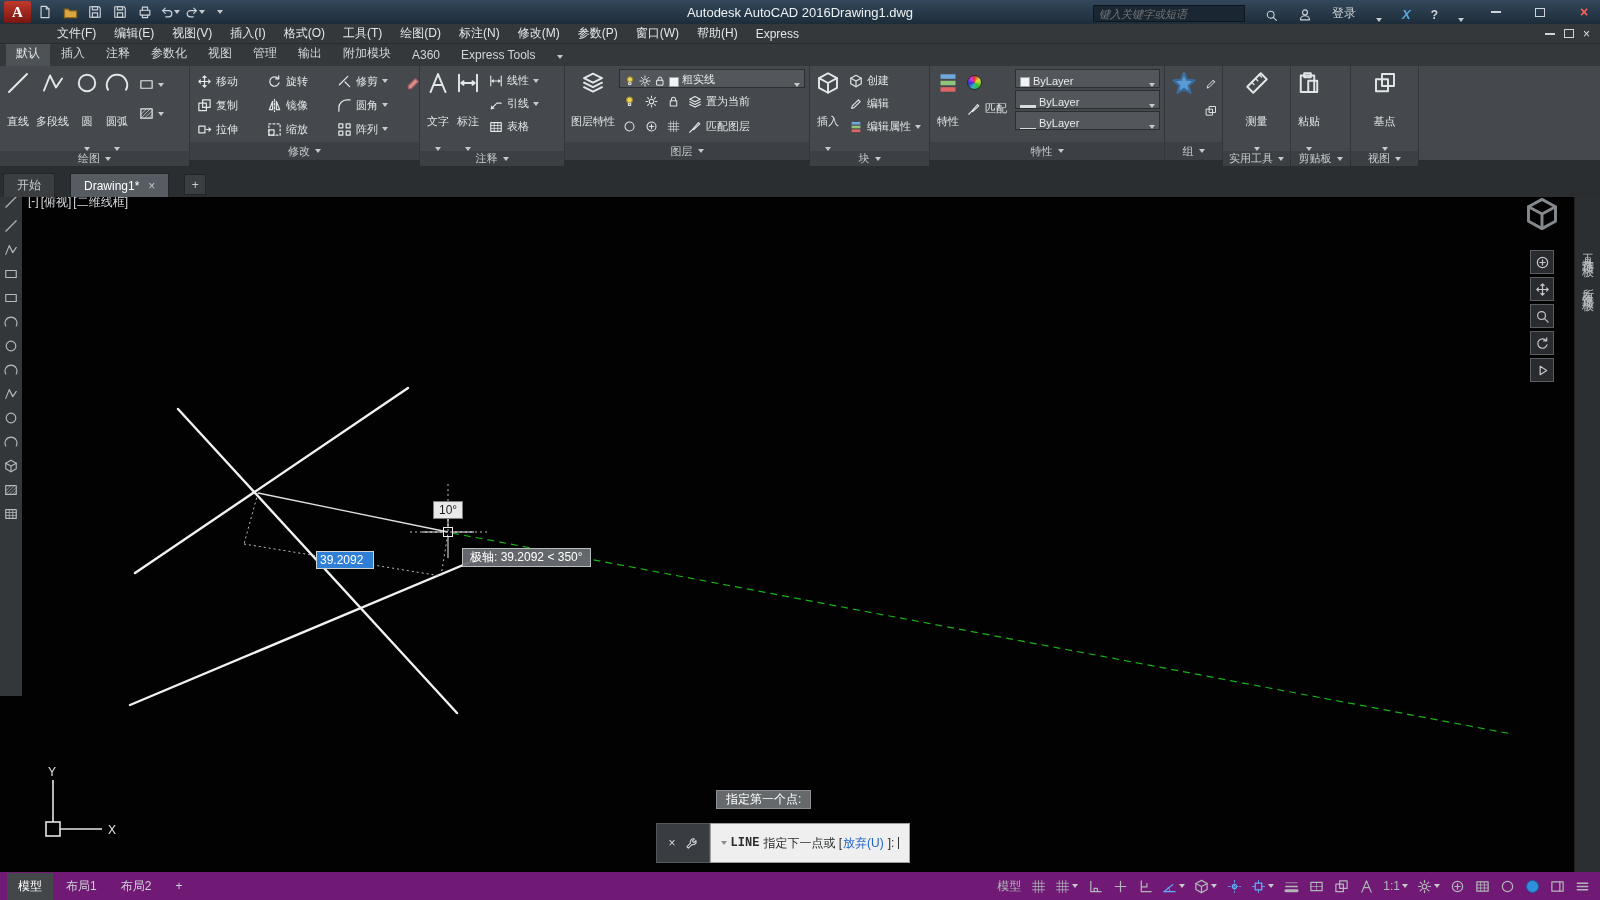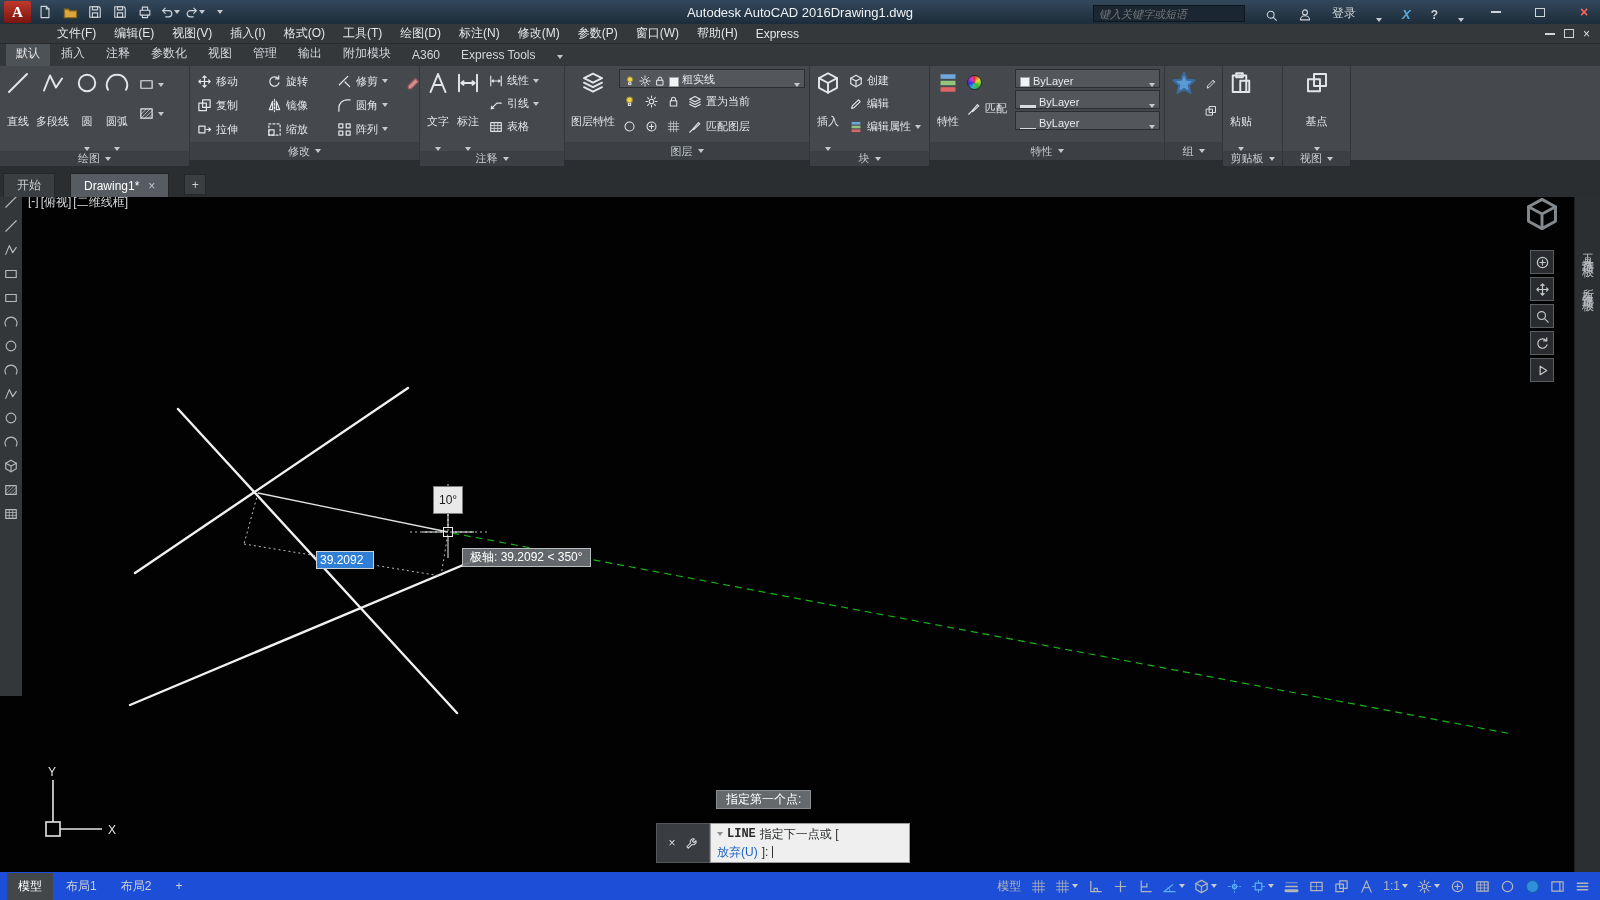--- a/index.html
+++ b/index.html
@@ -50,38 +50,38 @@
 .ftab.active{background:#565c61;color:#fff}
 .ftab .x{font-size:12px;color:#c2c6c9;line-height:1}
 .fplus{width:22px;height:21px;margin-bottom:2px;display:flex;align-items:center;justify-content:center;background:#3a3e41;border:1px solid #232527;color:#c9ced2}
 
 #canvas{position:absolute;top:188px;left:0;width:1600px;height:684px;background:#020202;overflow:hidden}
 #cv{position:absolute;left:0;top:0}
 #vplabel{position:absolute;left:28px;top:6px;display:flex;gap:2px;color:#d8dbde;font-size:12px}
 #lefttools{position:absolute;left:0;top:0;width:22px;height:508px;background:#33373a;display:flex;flex-direction:column;align-items:center;padding-top:5px;gap:7px}
 .ltool{width:17px;height:17px;display:flex;align-items:center;justify-content:center;color:#b6babd}
 #dynval{position:absolute;left:316px;top:363px;width:58px;height:18px;background:#2f7fd6;border:1px solid #cfd4d8;color:#fff;display:flex;align-items:center;padding:0 3px;font-size:12px}
-#dynang{position:absolute;left:433px;top:298px;height:28px;background:#e9e9e9;border:1px solid #7a7d80;color:#1b1d1f;display:flex;align-items:center;padding:0 5px;font-size:12px}
+#dynang{position:absolute;left:433px;top:313px;height:18px;background:#e9e9e9;border:1px solid #7a7d80;color:#1b1d1f;display:flex;align-items:center;padding:0 5px;font-size:12px}
 #polartip{position:absolute;left:462px;top:360px;height:19px;background:rgba(106,111,115,.93);border:1px solid #b9bdc0;color:#fff;display:flex;align-items:center;padding:0 7px;font-size:12px;white-space:nowrap}
 #prompttip{position:absolute;left:716px;top:602px;height:19px;background:rgba(112,116,120,.9);border:1px solid #8a8e92;color:#fff;display:flex;align-items:center;padding:0 9px;font-size:12px;white-space:nowrap}
 #dock{position:absolute;left:656px;top:635px;display:flex;height:40px}
 #dockhandle{width:54px;background:rgba(62,66,70,.92);border:1px solid #55595d;display:flex;align-items:center;justify-content:center;gap:9px;color:#d6dadd}
-#cmdbox{width:200px;background:#efefef;border:1px solid #9a9ea1;color:#2a2c2e;font-size:12px;padding:2px 6px;display:flex;flex-direction:column;justify-content:center;gap:1px}
+#cmdbox{width:200px;background:#efefef;border:1px solid #9a9ea1;color:#2a2c2e;font-size:12px;padding:2px 6px;display:flex;flex-direction:row;justify-content:center;gap:1px}
 .cmdrow{display:flex;align-items:center;gap:4px;white-space:nowrap}
 #cmdbox b{font-family:"Liberation Mono","DejaVu Sans Mono",monospace}
 #cmdbox .opt{color:#1f62c5}
 .caret{display:inline-block;width:1px;height:12px;background:#333}
 #ucs{position:absolute;left:18px;top:576px}
 #palettebar{position:absolute;right:0;top:0;width:26px;height:100%;background:#2c2f32;border-left:1px solid #1e2022;display:flex;justify-content:center;padding-top:56px}
 #palettebar span{writing-mode:vertical-rl;color:#b9bdc0;font-size:12px;letter-spacing:3px;white-space:nowrap}
 #viewcube{position:absolute;right:40px;top:8px;color:#84898e}
 #navbar{position:absolute;right:46px;top:62px;display:flex;flex-direction:column;gap:3px}
 .navbtn{width:24px;height:24px;background:rgba(74,79,84,.55);border:1px solid #595e62;display:flex;align-items:center;justify-content:center;color:#c3c7ca}
 
-#statusbar{position:absolute;top:872px;left:0;width:1600px;height:28px;background:#1d4ed8;display:flex;align-items:center;padding:0 7px;gap:2px;z-index:50}
+#statusbar{position:absolute;top:872px;left:0;width:1600px;height:28px;background:#701a75;display:flex;align-items:center;padding:0 7px;gap:2px;z-index:50}
 .ltab{padding:5px 11px;color:#cfd3d6;white-space:nowrap}
 .ltab.active{background:#43474a;color:#fff}
 #stright{margin-left:auto;display:flex;align-items:center;gap:3px}
 .stbtn{min-width:22px;height:22px;display:flex;align-items:center;justify-content:center;gap:2px;color:#b2b6b9;padding:0 3px;white-space:nowrap}
 .stbtn.act{color:#5db1f8}
 .dot{width:13px;height:13px;border-radius:50%;background:#2f8fdd;border:1px solid #1b5f98}
 </style>
 </head>
 <body>
 
@@ -748,20 +748,35 @@
               </svg>
             </div>
         </div>
       </div>
       <div class="plabel">
           <span>组</span>
           <span class="dd"></span>
         </div>
     </div>
 
+    <div class="panel" style="width:68px">
+      <div class="pbody" style="justify-content:center">
+        <div class="bigbtn">
+          <svg class="u" width="24" height="24">
+              <use href="#s-measure"></use>
+            </svg>
+          <span>测量</span>
+          <span class="dd"></span>
+        </div>
+      </div>
+      <div class="plabel">
+          <span>实用工具</span>
+          <span class="dd"></span>
+        </div>
+    </div>
 
     <div class="panel" style="width:60px">
       <div class="pbody" style="justify-content:flex-start">
         <div class="bigbtn">
           <svg class="u" width="24" height="24">
               <use href="#s-paste"></use>
             </svg>
           <span>粘贴</span>
           <span class="dd"></span>
         </div>

